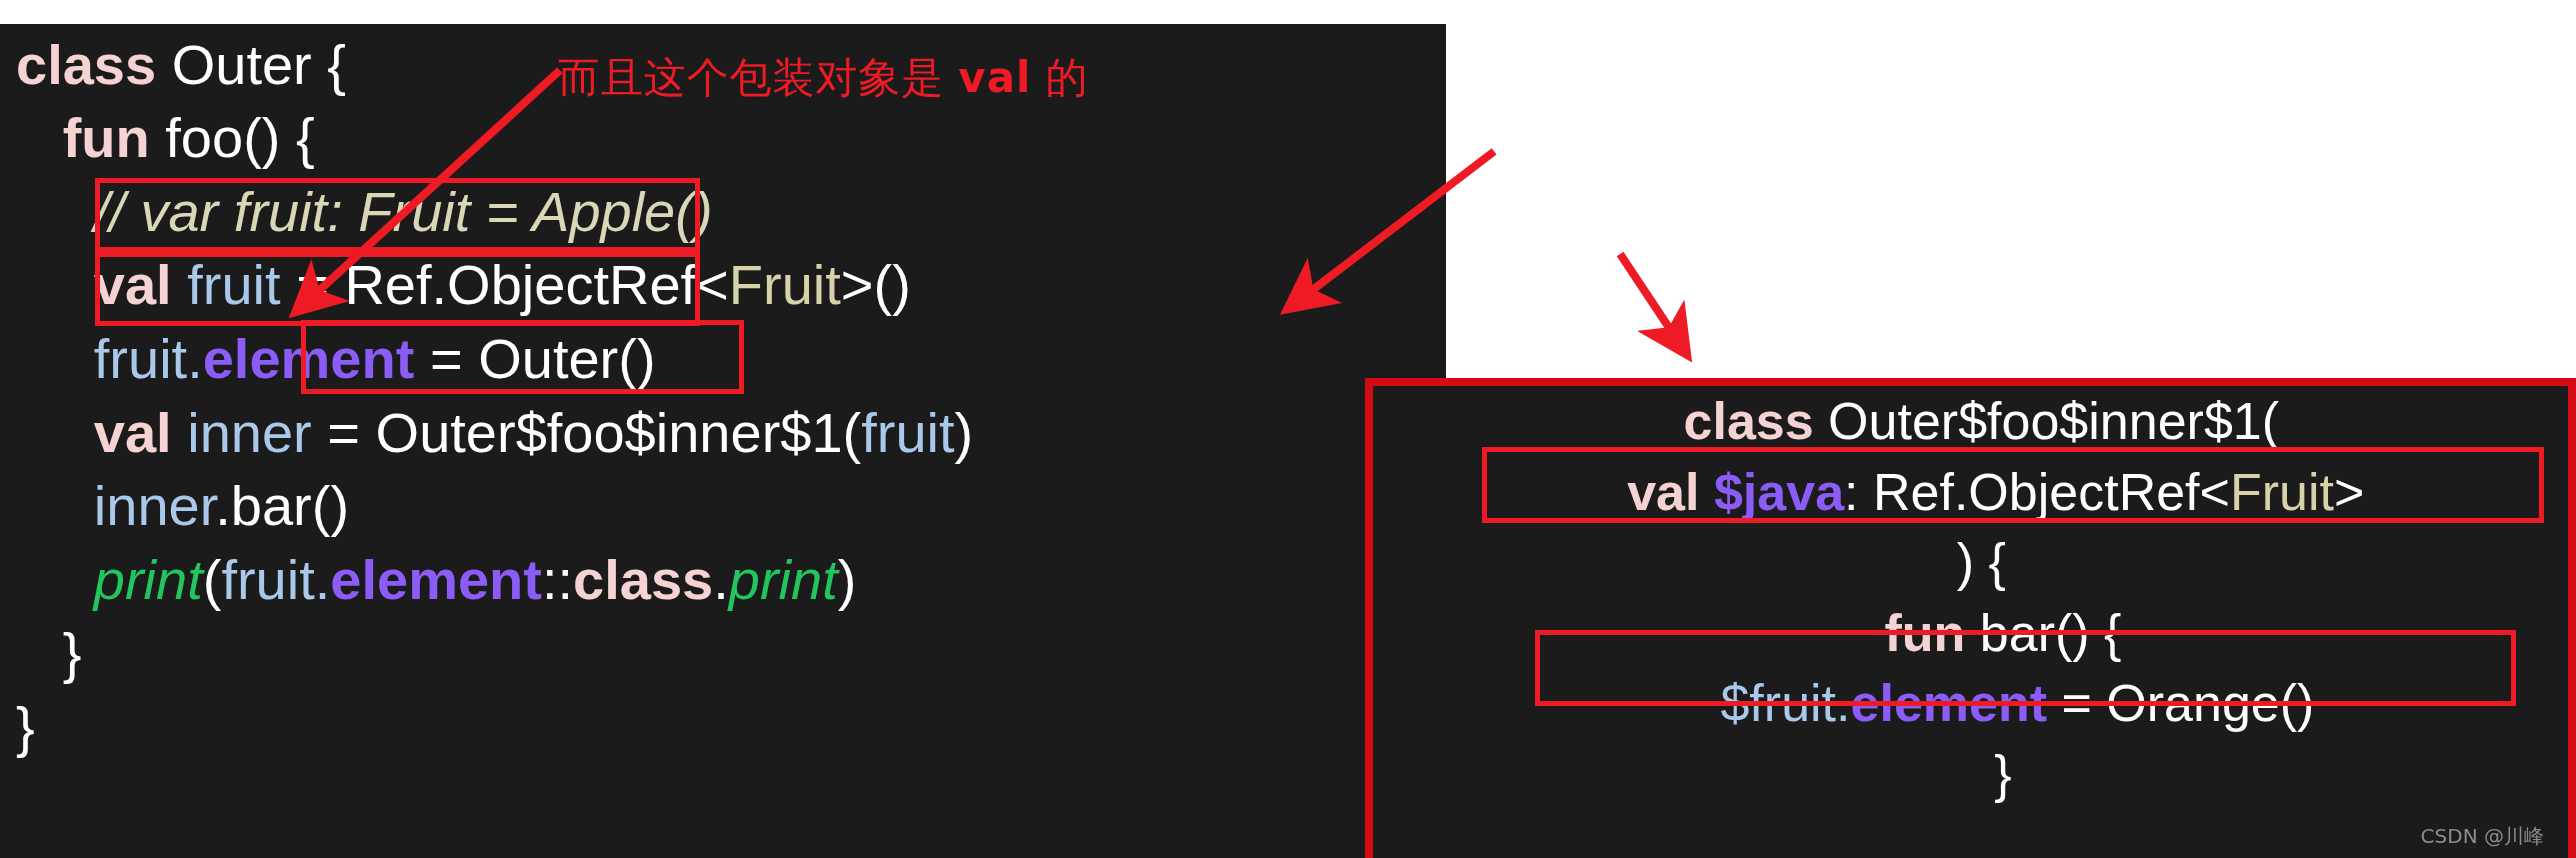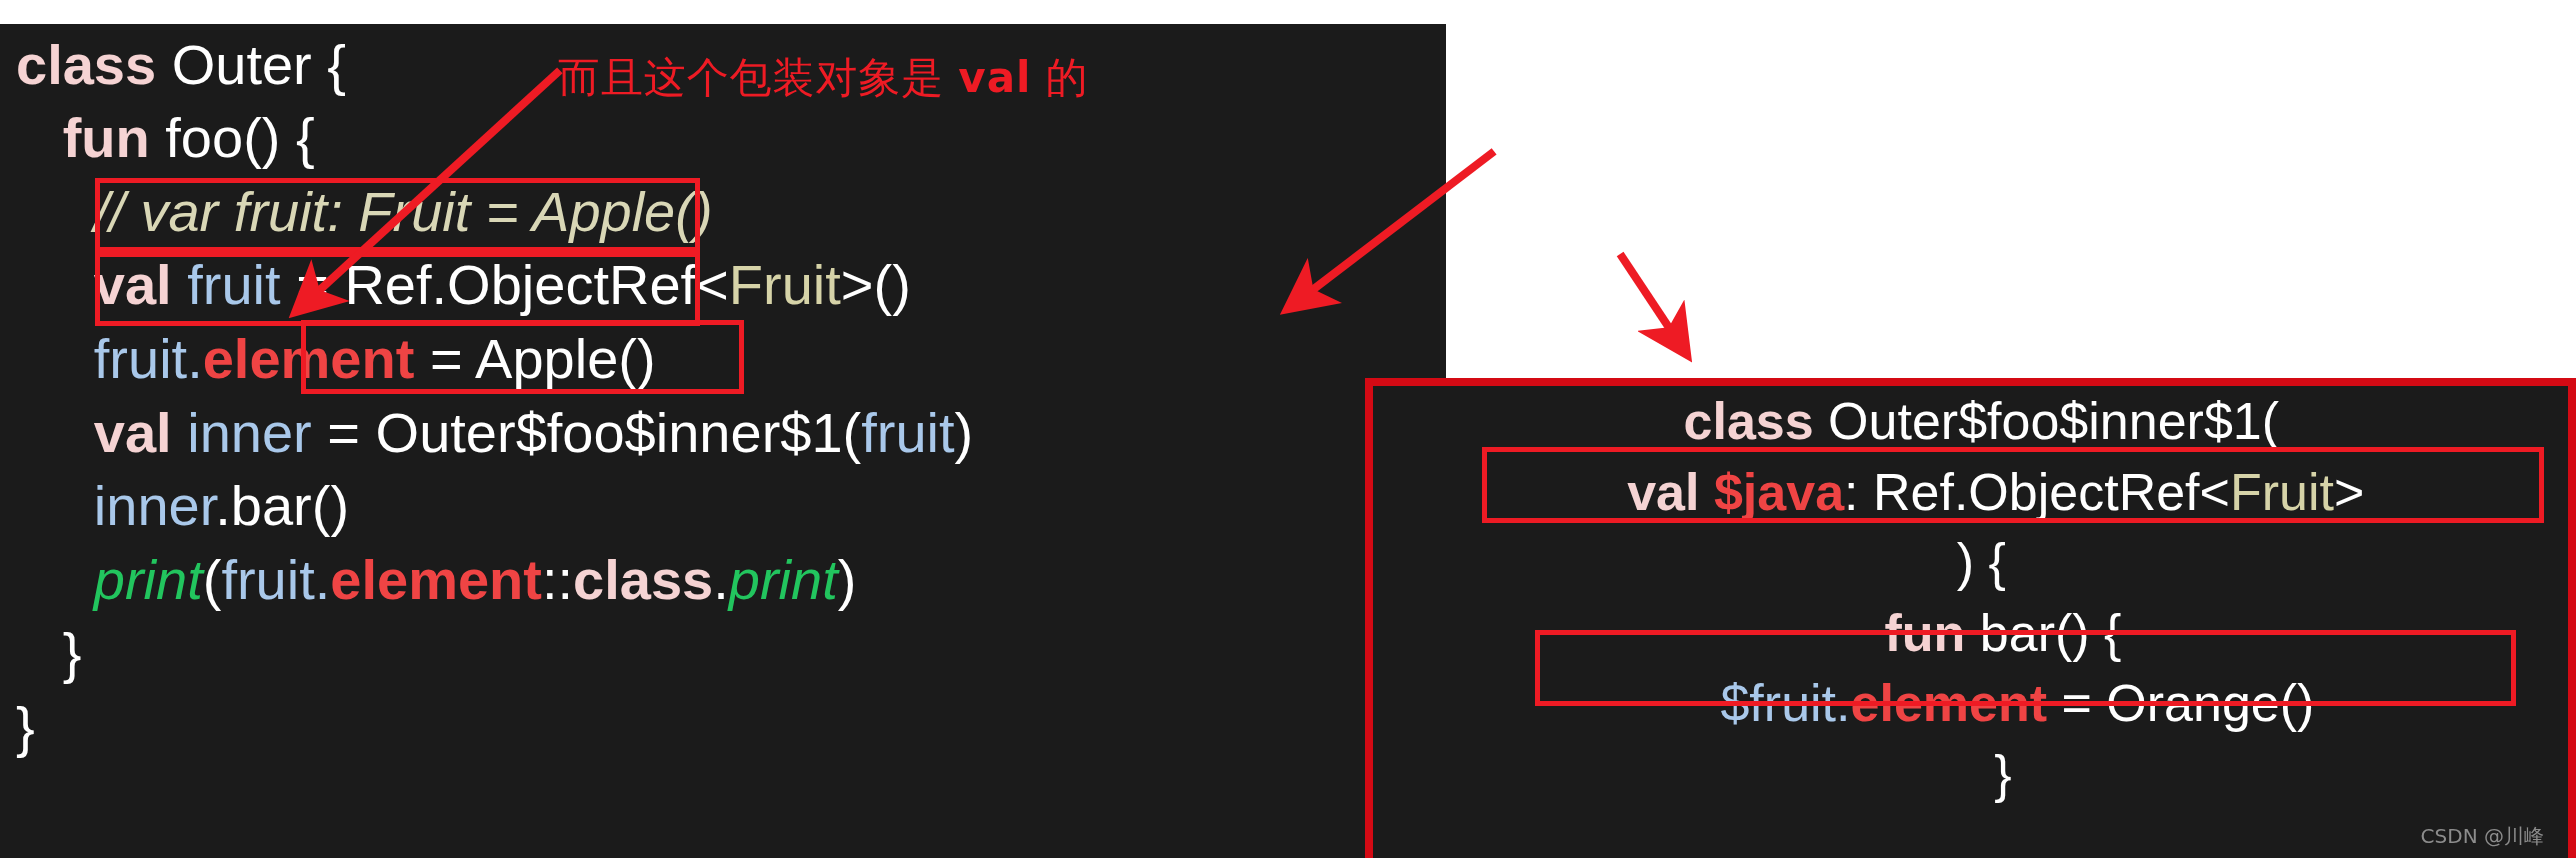--- a/index.html
+++ b/index.html
@@ -38,21 +38,21 @@
     line-height:1.0;
     position:relative;
   }
   #left-panel .cl{font-size:56px;margin:0 0 12.6px 0;padding-left:16px;height:61px;}
   #right-panel .cl{font-size:52px;margin:0 0 12.6px 0;padding-left:21.6px;height:58px;}
 
   
   .kw   {color:#f5d3d3;font-weight:bold;}        
   .plain{color:#ffffff;}
   .prop {color:#a9c8ea;}                         
-  .propb{color:#ef4444;font-weight:bold;}
+  .propb{color:#8b5cf6;font-weight:bold;}
   .type {color:#d6d3a8;}                         
   .cmt  {color:#d9d7b6;font-style:italic;}       
   .ital {color:#22c55e;font-style:italic;}
   .b    {font-weight:bold;}
 
   
   .hl{
     position:absolute;
     border:5.4px solid #ee1b24;
     box-sizing:border-box;
@@ -106,21 +106,21 @@
 </head>
 <body>
 
 <div id="root">
 
   <div id="left-panel" class="code-panel">
     <div class="cl"><span class="kw">class</span><span class="plain"> Outer {</span></div>
     <div class="cl"><span class="plain">   </span><span class="kw">fun</span><span class="plain"> foo() {</span></div>
     <div class="cl"><span class="cmt">     // var fruit: Fruit = Apple()</span></div>
     <div class="cl"><span class="plain">     </span><span class="kw">val</span><span class="plain"> </span><span class="prop">fruit</span><span class="plain"> = Ref.ObjectRef</span><span class="plain">&lt;</span><span class="type">Fruit</span><span class="plain">&gt;</span><span class="plain">()</span></div>
-    <div class="cl"><span class="plain">     </span><span class="prop">fruit.</span><span class="propb">element</span><span class="plain"> = Apple()</span></div>
+    <div class="cl"><span class="plain">     </span><span class="prop">fruit.</span><span class="propb">element</span><span class="plain"> = Outer()</span></div>
     <div class="cl"><span class="plain">     </span><span class="kw">val</span><span class="plain"> </span><span class="prop">inner</span><span class="plain"> = Outer$foo$inner$1(</span><span class="prop">fruit</span><span class="plain">)</span></div>
     <div class="cl"><span class="plain">     </span><span class="prop">inner</span><span class="plain">.bar()</span></div>
     <div class="cl"><span class="plain">     </span><span class="ital">print</span><span class="plain">(</span><span class="prop">fruit.</span><span class="propb">element</span><span class="plain">::</span><span class="kw">class</span><span class="plain">.</span><span class="ital">print</span><span class="plain">)</span></div>
     <div class="cl"><span class="plain">   }</span></div>
     <div class="cl"><span class="plain">}</span></div>
   </div>
 
   <div class="hl" id="hl-val-fruit"></div>
   <div class="hl" id="hl-fruit-elem"></div>
   <div class="hl" id="hl-inner-ctor"></div>

